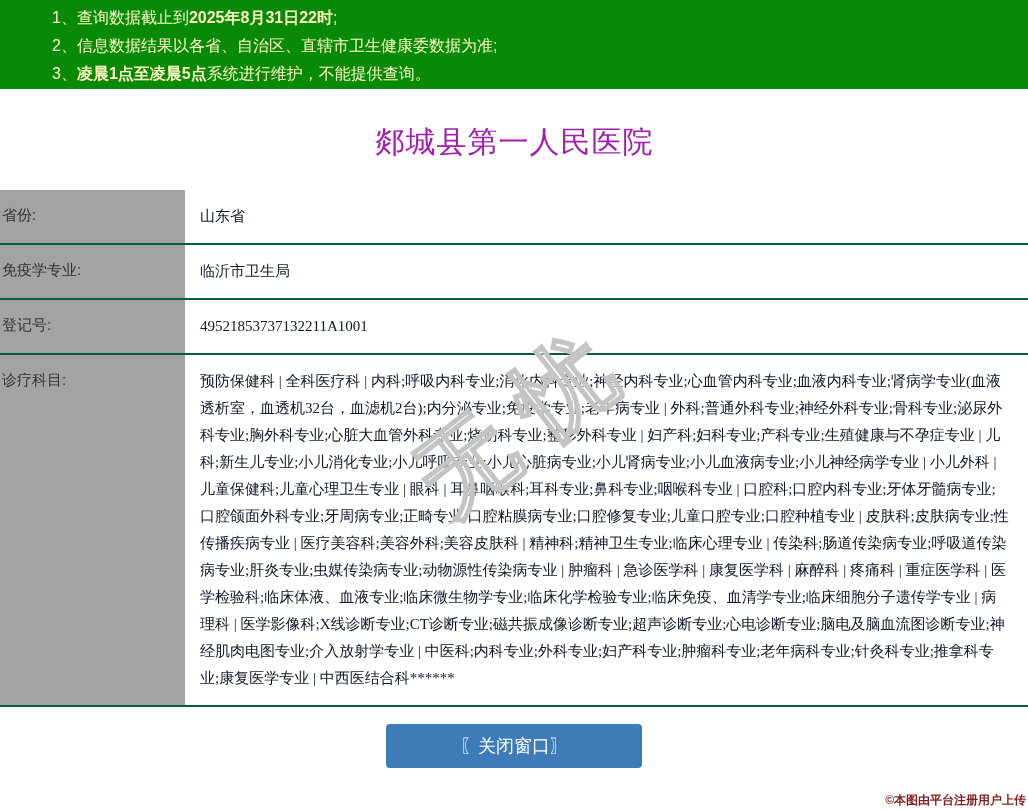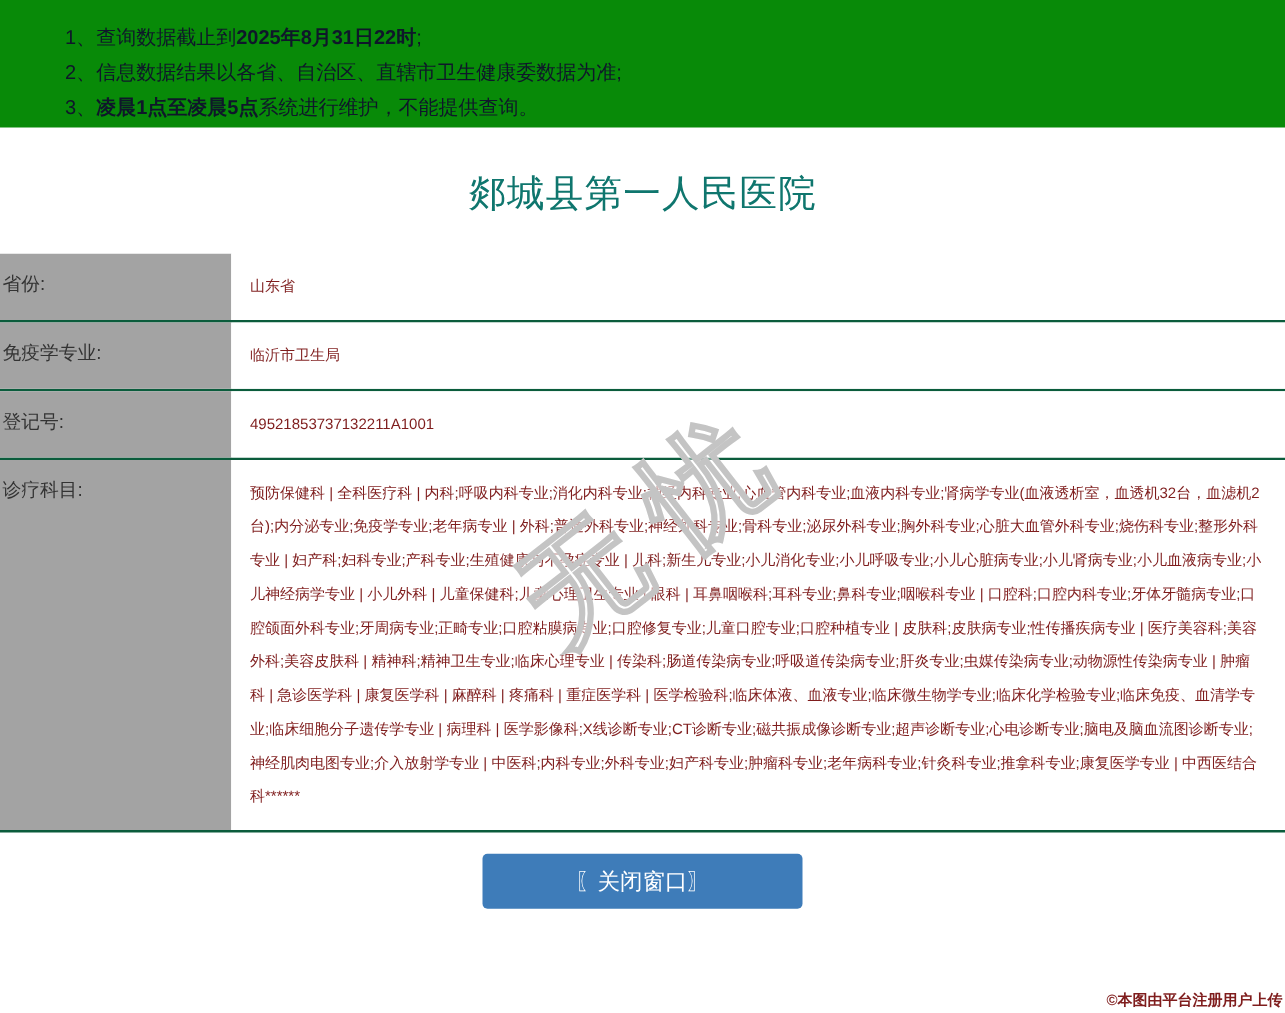--- a/index.html
+++ b/index.html
@@ -4,41 +4,41 @@
 <style>
   html,body{margin:0;padding:0;}
   body{
     width:1028px;height:810px;overflow:hidden;position:relative;
     background:#ffffff;
     font-family:"Liberation Sans","DejaVu Sans",sans-serif;
     color:#333;
   }
   
   .notice-bar{
-    background:#088A08;color:#0f172a;
-    padding:17px 0 9px 52px;height:76px;box-sizing:content-box;
+    background:#088A08;color:#fef9c3;
+    padding:4px 0 9px 52px;height:76px;box-sizing:content-box;
   }
   .notice-line{font-size:16px;line-height:28px;white-space:nowrap;}
   .notice-line b{font-weight:bold;}
   
   .hospital-title{
     margin:0;padding:33px 10px 27px;text-align:center;
-    font-size:30px;font-weight:400;color:#0f766e;letter-spacing:1px;
+    font-size:30px;font-weight:400;color:#a21caf;letter-spacing:1px;
   }
   
   .info-table{width:1028px;}
   .info-row{display:flex;border-bottom:2px solid #0B5C3C;}
   .info-row .cell-label{
     width:185px;flex:0 0 185px;background:#a3a3a3;
     padding:13px 0 13px 2px;font-size:15px;color:#333;box-sizing:border-box;
     line-height:24px;
   }
   .info-row .cell-value{
-    flex:1;padding:13px 18px 13px 15px;font-size:12px;color:#7f1d1d;
-    line-height:27px;box-sizing:border-box;background:#ffffff;
+    flex:1;padding:13px 18px 13px 15px;font-size:15px;color:#0f172a;
+    line-height:27px;box-sizing:border-box;background:#ffffff;font-family:Liberation Serif, serif;
   }
   
   .footer-actions{text-align:center;margin-top:17px;}
   .close-btn{
     display:inline-block;width:256px;height:44px;
     background:#3E7CB9;color:#ffffff;border:none;border-radius:4px;
     font-size:18px;font-family:inherit;cursor:pointer;line-height:40px;
   }
   
   .watermark{

